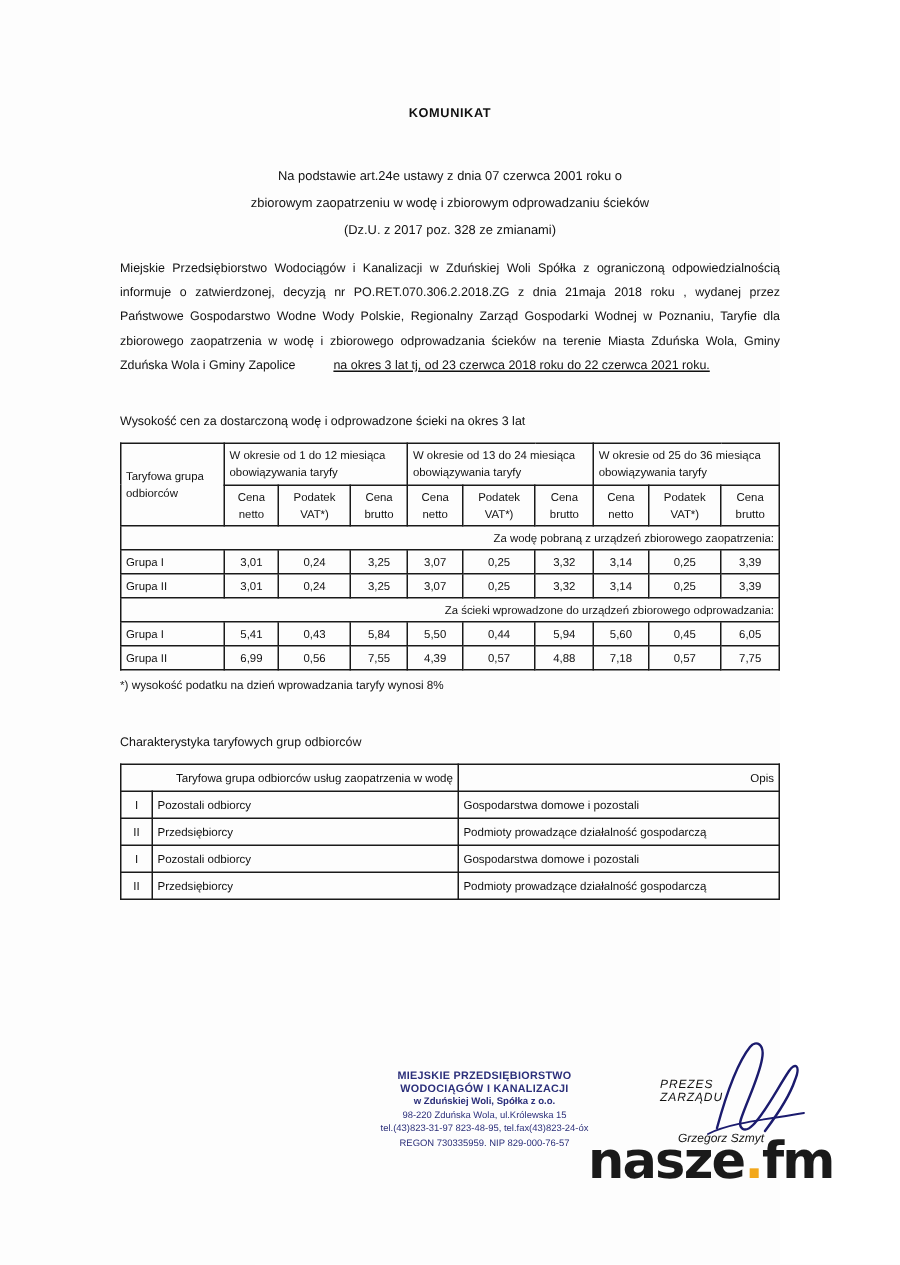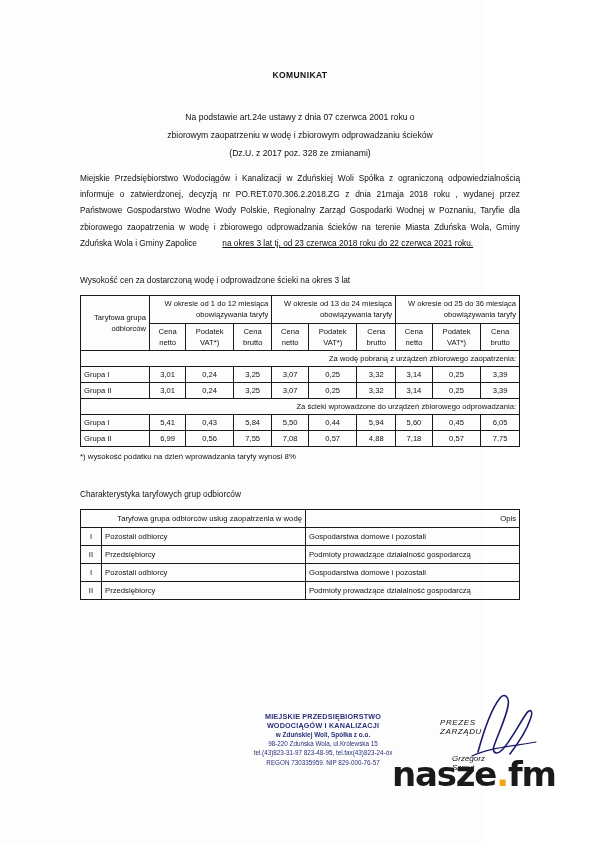--- a/index.html
+++ b/index.html
@@ -14,20 +14,21 @@
     color: #111111;
     position: relative;
     overflow: hidden;
   }
   .page {
     position: absolute;
     left: 0; top: 0;
     width: 484px;
     height: 843px;
     background: #fdfdfd;
+    padding-left: 36px;
   }
   .doc {
     position: absolute;
     left: 80px;
     top: 70px;
     width: 440px;
   }
   .title {
     text-align: center;
     font-size: 8.5px;
@@ -61,21 +62,21 @@
   table td, table th {
     border: 1px solid #1a1a1a;
     padding: 2px 3px;
     font-weight: normal;
     vertical-align: middle;
   }
   .t-prices td, .t-prices th { height: 11px; }
   .c { text-align: center; }
   .l { text-align: left; }
   .grp-head {
-    text-align: right;
+    text-align: left;
     line-height: 1.5;
   }
   .sub-head {
     text-align: center;
     line-height: 1.45;
     height: 24px;
   }
   .band {
     text-align: right;
     padding-left: 4px;
@@ -225,21 +226,21 @@
         <td class="c">5,94</td>
         <td class="c">5,60</td>
         <td class="c">0,45</td>
         <td class="c">6,05</td>
       </tr>
       <tr>
         <td class="l">Grupa II</td>
         <td class="c">6,99</td>
         <td class="c">0,56</td>
         <td class="c">7,55</td>
-        <td class="c">7,08</td>
+        <td class="c">4,39</td>
         <td class="c">0,57</td>
         <td class="c">4,88</td>
         <td class="c">7,18</td>
         <td class="c">0,57</td>
         <td class="c">7,75</td>
       </tr>
     </tbody>
       </table>
 
     <div class="note">*) wysokość podatku na dzień wprowadzania taryfy wynosi 8%</div>

